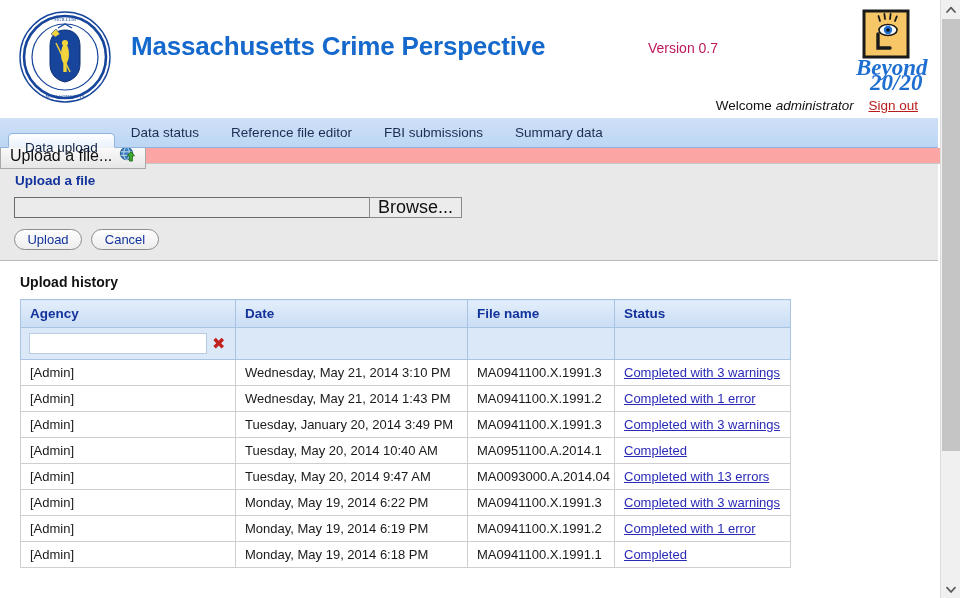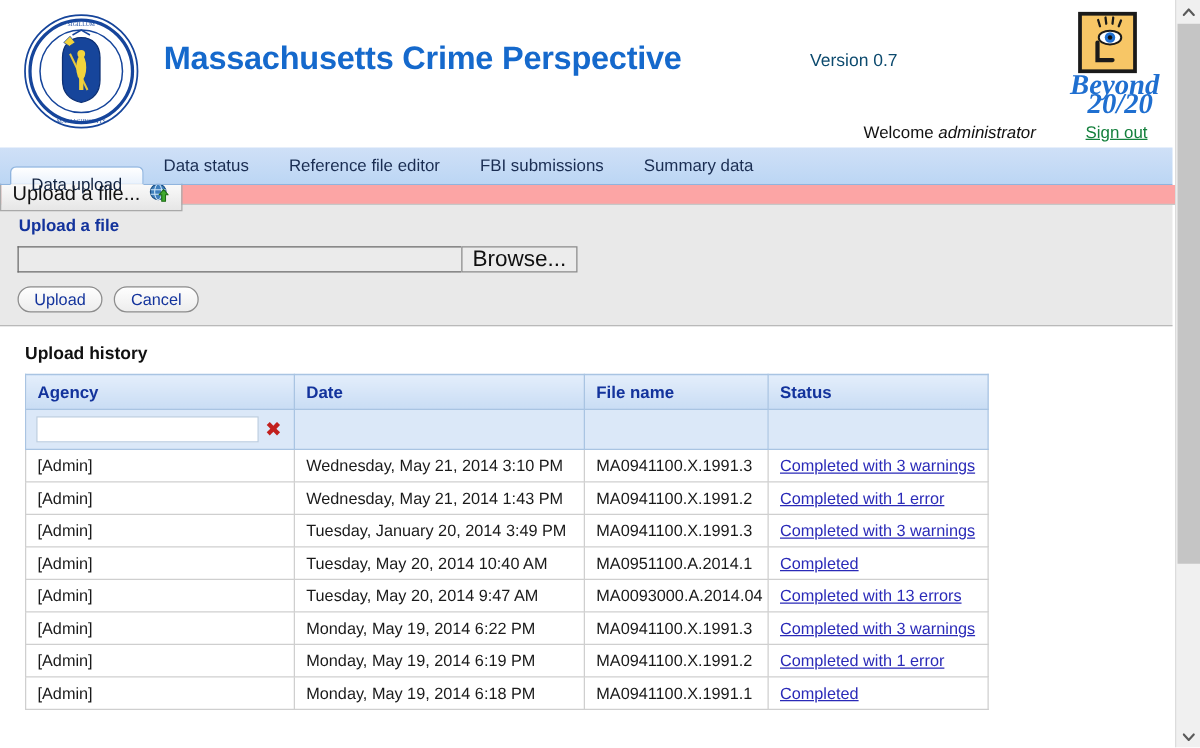--- a/index.html
+++ b/index.html
@@ -43,40 +43,40 @@
     font-size: 26px;
     font-weight: bold;
     color: #1569cc;
     letter-spacing: -0.2px;
     white-space: nowrap;
   }
   .app-version {
     position: absolute;
     left: 648px; top: 40px;
     font-size: 14px;
-    color: #0c4a6e;
+    color: #be185d;
     white-space: nowrap;
   }
   .brand-logo {
     position: absolute;
     left: 838px; top: 8px;
     width: 92px; height: 84px; text-align: center;
   }
   .welcome-line {
     position: absolute;
     right: 22px; top: 98px;
     font-size: 13.5px;
     color: #111111;
     white-space: nowrap;
   }
   .welcome-line .uname { font-style: italic; }
   .signout {
-    color: #15803d;
+    color: #b91c1c;
     text-decoration: underline;
-    margin-left: 36px;
+    margin-left: 11px;
     cursor: pointer;
     font-style: normal;
   }
 
   
   .tabbar {
     position: relative;
     height: 30px;
     width: 938px;
     background: linear-gradient(#cfe0f7, #bcd6f4);

